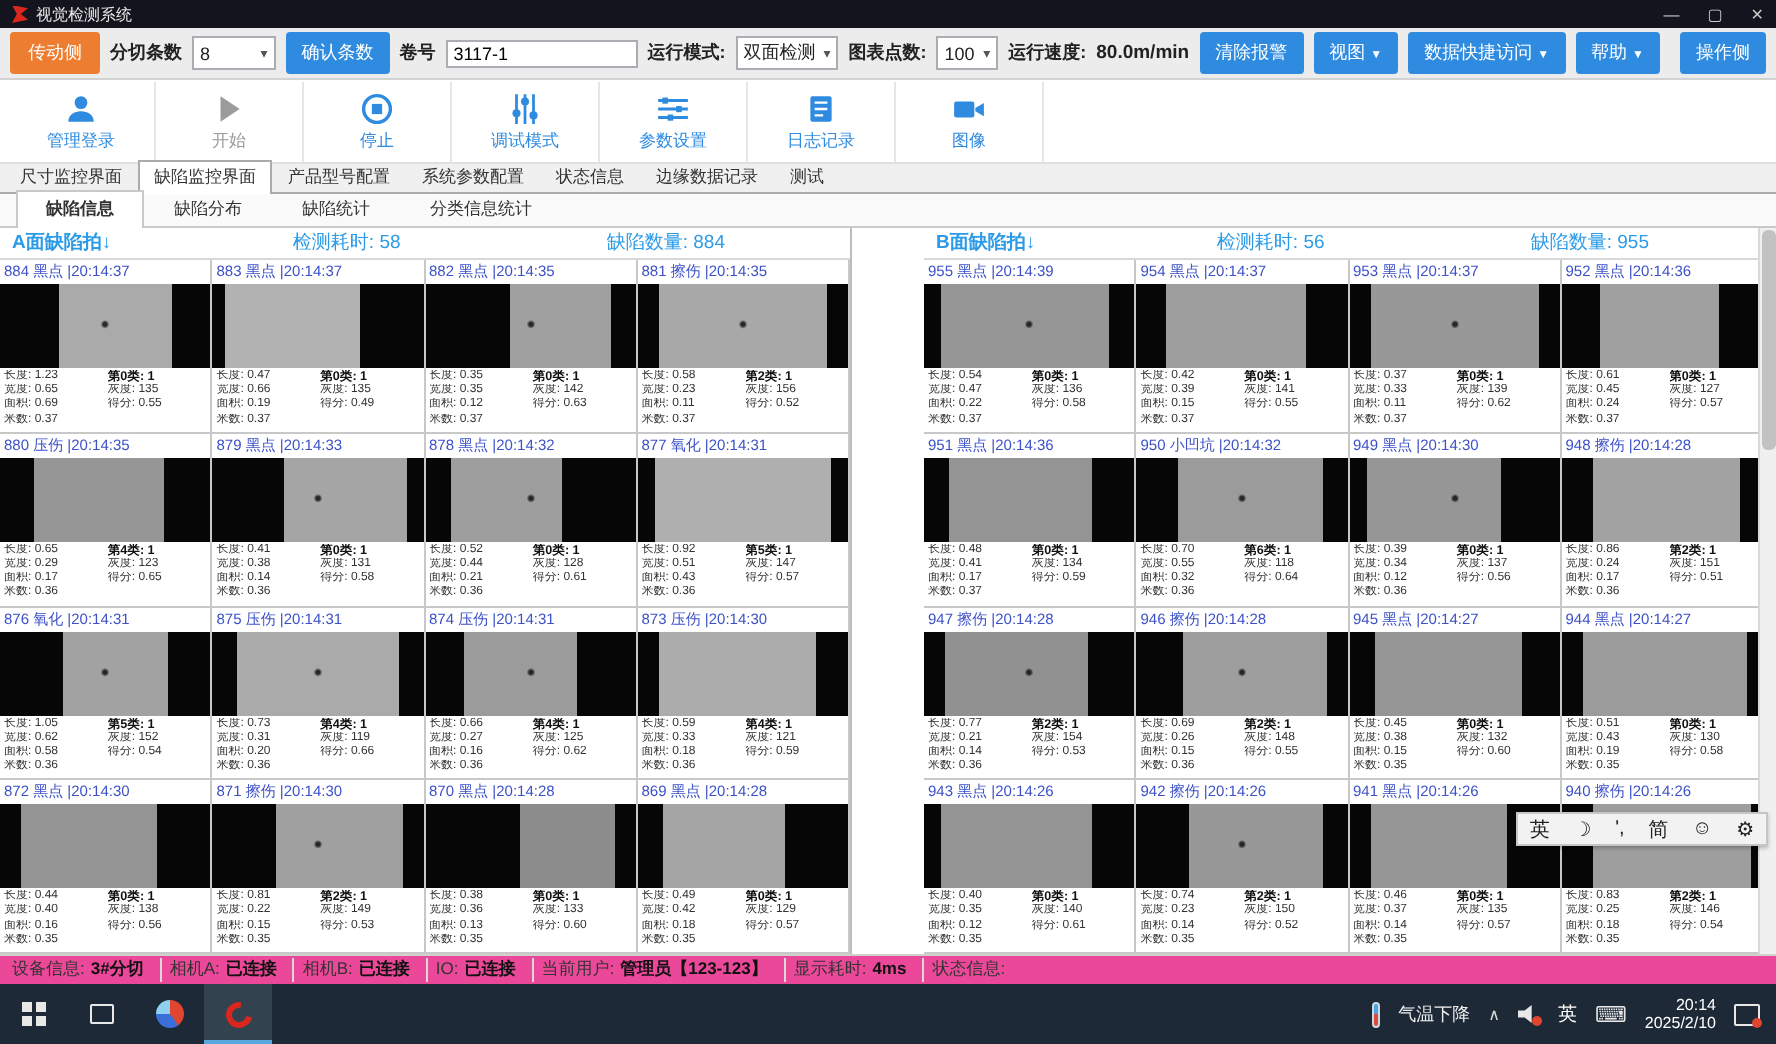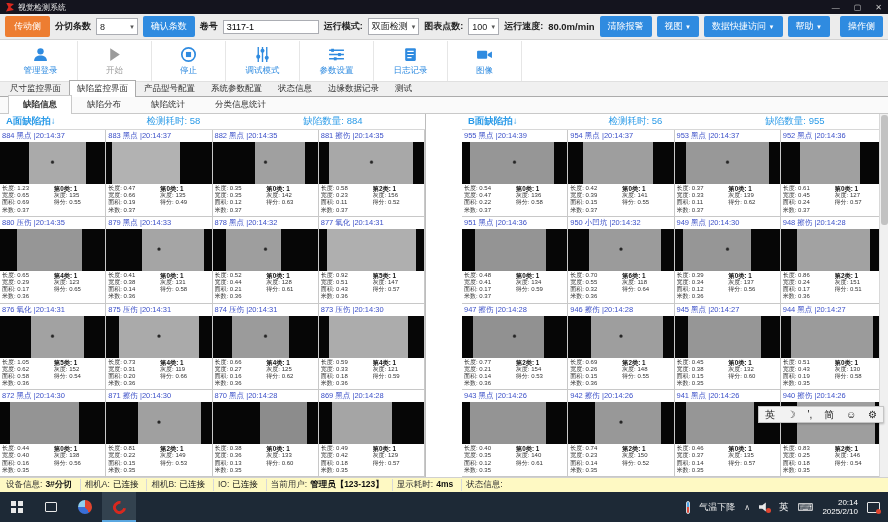--- a/index.html
+++ b/index.html
@@ -57,25 +57,25 @@
 
   
   .vscroll { position:absolute; right:0; top:0; bottom:0; width:9px; background:#f0f0f0; border-left:1px solid #d9d9d9; }
   .vthumb { position:absolute; top:1px; left:1px; width:7px; height:110px; background:#c2c2c2; border-radius:3px; }
 
   
   .imebar { position:absolute; left:758px; top:406px; width:126px; height:17px; background:#f2f2f2; border:1px solid #c5c5c5; box-shadow:0 1px 2px rgba(0,0,0,.25); display:flex; align-items:center; justify-content:space-around; font-size:10px; color:#222; z-index:5; }
   .imebar span { cursor:pointer; }
 
   
-  .statusbar { height:15px; background:#fef9c3; border-top:1px solid #d0d0d0; display:flex; align-items:center; gap:4px; padding:0 6px; font-size:8.5px; color:#333; white-space:nowrap; }
+  .statusbar { height:15px; background:#ec4899; border-top:1px solid #d0d0d0; display:flex; align-items:center; gap:4px; padding:0 6px; font-size:8.5px; color:#333; white-space:nowrap; }
   .sgrp { display:flex; gap:3px; padding-right:8px; border-right:1px solid #d8d8d8; }
   .sgrp:last-child { border-right:none; }
   .sgrp b { color:#111; }
-  .ok { color:#00a03c; font-weight:normal; }
+  .ok { color:#00a03c; font-weight:bold; }
 
   
   .taskbar { height:30px; background:#1d2936; display:flex; align-items:center; color:#fff; }
   .tb-tile { width:34px; height:30px; display:flex; align-items:center; justify-content:center; cursor:pointer; }
   .tb-tile.active { background:#33424f; box-shadow:inset 0 -2px 0 #5aa7e0; }
   .winlogo { width:12px; height:12px; display:grid; grid-template-columns:1fr 1fr; grid-template-rows:1fr 1fr; gap:1.5px; }
   .winlogo i { background:#e8e8e8; }
   .taskview { width:12px; height:10px; border:1px solid #e8e8e8; border-radius:1px; }
   .appdot { width:14px; height:14px; border-radius:50%; background:conic-gradient(#e0452f 0 40%,#3a6fd8 40% 75%,#8fd0f0 75% 100%); }
   .cApp { width:13px; height:13px; border:3px solid #d8281e; border-right-color:transparent; border-radius:50%; transform:rotate(-35deg); }

